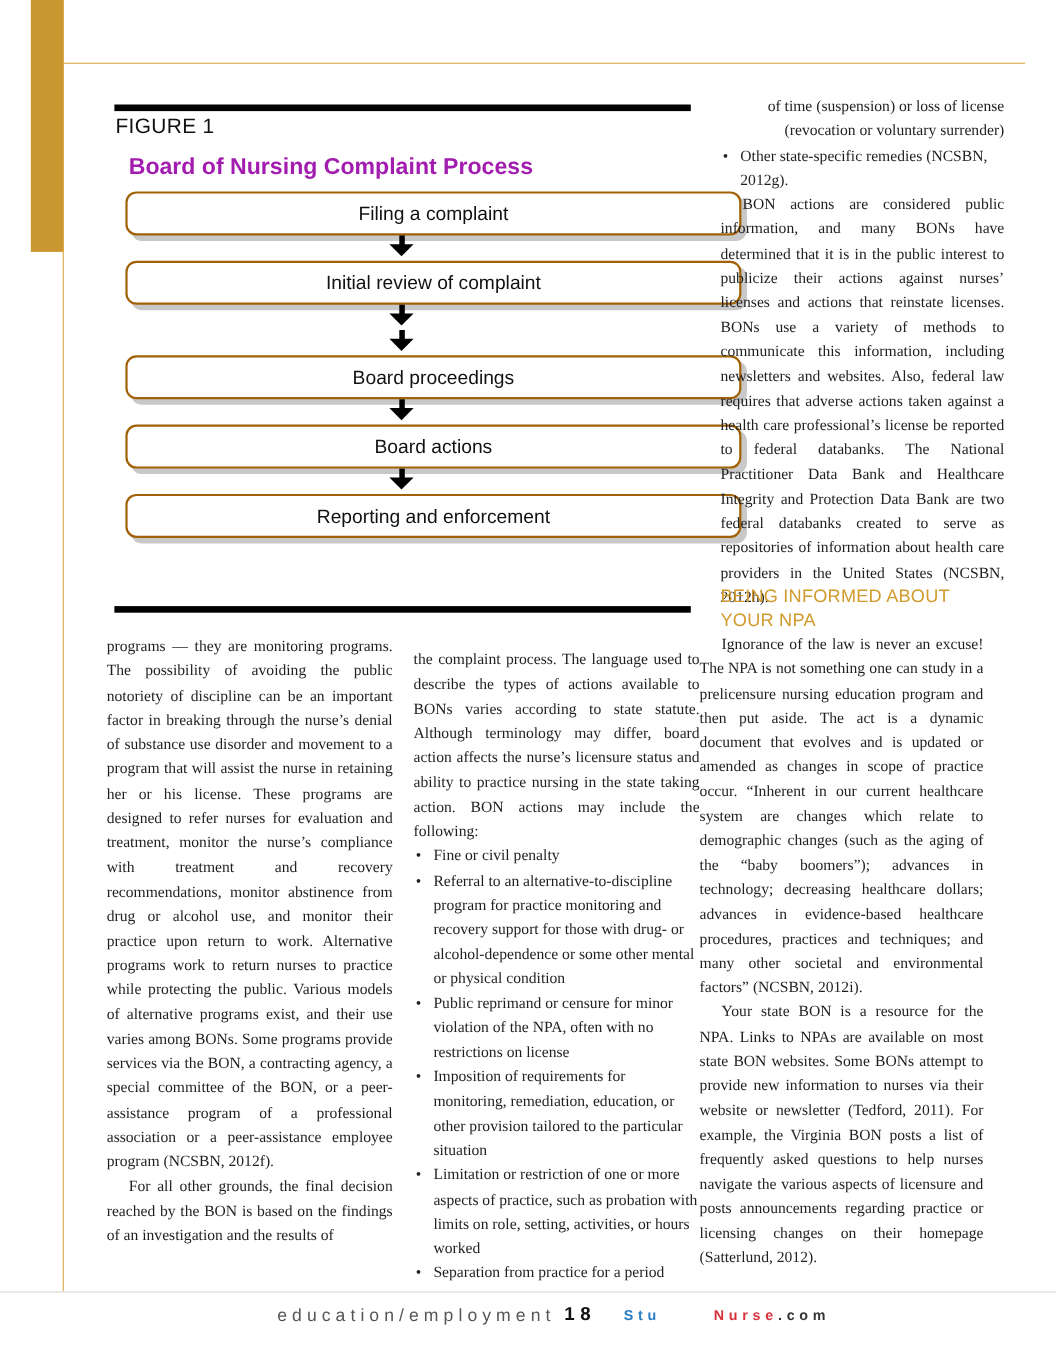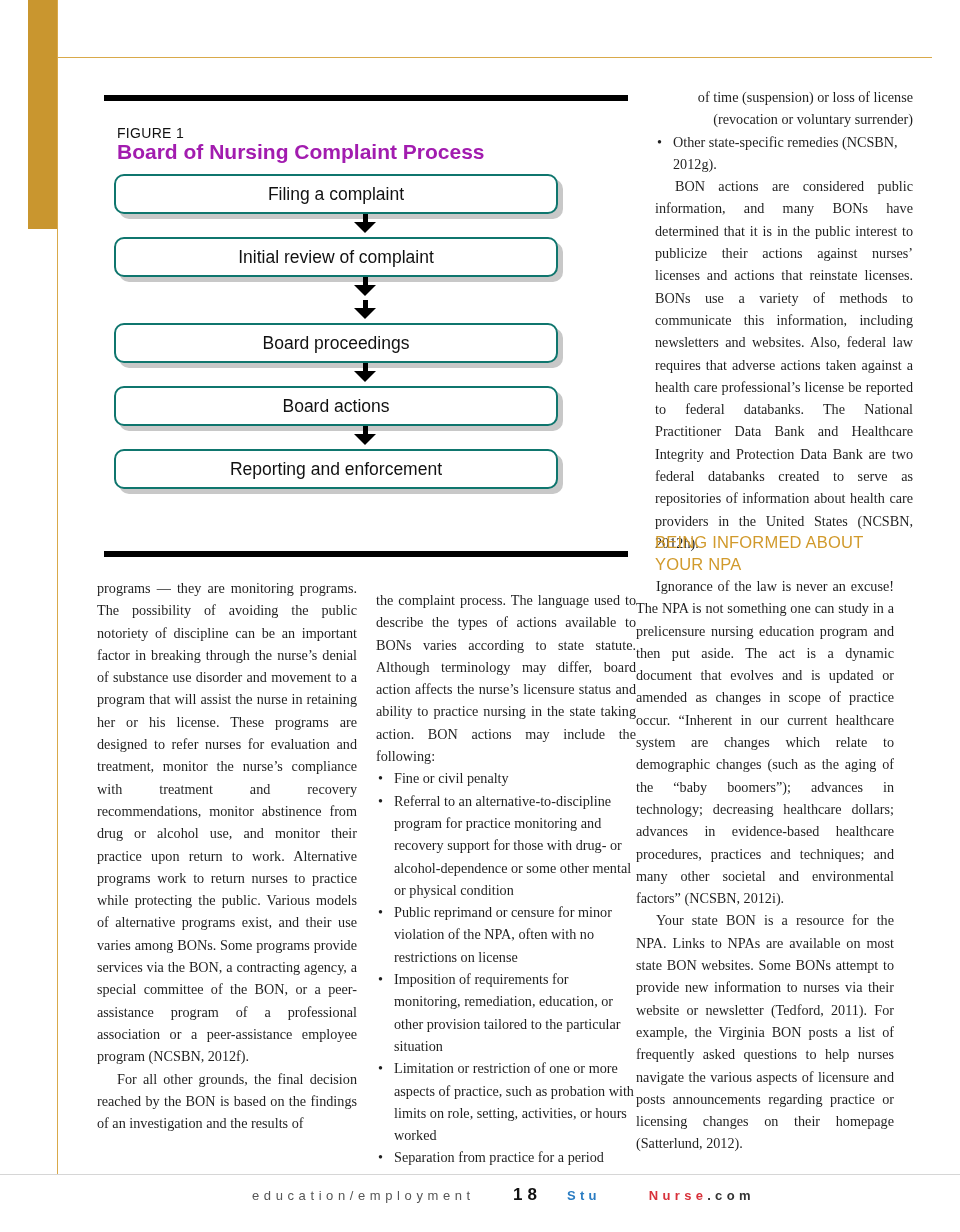--- a/index.html
+++ b/index.html
@@ -10,26 +10,26 @@
     .gold-tab { position: absolute; left: 28px; top: 0; width: 30px; height: 229px; background: #c9962f; }
     .gold-vline { position: absolute; left: 57px; top: 0; width: 1px; height: 1174px; background: #d9a94a; }
     .gold-hline { position: absolute; left: 58px; top: 57px; width: 874px; height: 1px; background: #d9a94a; }
     .footer-rule { position: absolute; left: 0; top: 1174px; width: 960px; height: 1px; background: #d6d6d6; }
 
     
     .figure { position: absolute; left: 104px; top: 95px; width: 524px; height: 463px; }
     .fig-rule { position: absolute; left: 0; width: 524px; height: 6px; background: #000; }
     .fig-rule.top { top: 0; }
     .fig-rule.bottom { top: 456px; }
-    .fig-label { position: absolute; left: 13px; top: 10px; font-family: "Liberation Sans", sans-serif;
-                 font-size: 14px; color: #111; letter-spacing: 0.3px; margin-top: 20px; }
+    .fig-label { position: absolute; left: 1px; top: 10px; font-family: "Liberation Sans", sans-serif;
+                 font-size: 19px; color: #111; letter-spacing: 0.3px; }
     .fig-title { position: absolute; left: 13px; top: 45px; font-family: "Liberation Sans", sans-serif;
                  font-size: 21px; font-weight: bold; color: #a21caf; }
     .flow { position: absolute; left: 10px; top: 79px; width: 506px; }
-    .step { position: relative; width: 444px; height: 40px; border: 2px solid #0f766e; border-radius: 10px;
+    .step { position: relative; width: 560px; height: 40px; border: 2px solid #a16207; border-radius: 10px;
             background: #fff; box-shadow: 5px 5px 0 #c8c8c8; box-sizing: border-box;
             display: flex; align-items: center; justify-content: center;
             font-family: "Liberation Sans", sans-serif; font-size: 17.5px; color: #111; }
     .arrow { position: relative; width: 504px; height: 23px; }
     .arrow .stem { position: absolute; left: 249px; top: 0; width: 5px; height: 10px; background: #000; }
     .arrow .head { position: absolute; left: 240px; top: 8px; width: 0; height: 0;
                    border-left: 11.5px solid transparent; border-right: 11.5px solid transparent;
                    border-top: 11px solid #000; }
 
     
@@ -46,21 +46,21 @@
     ul.bullets li .dot { position: absolute; left: 2px; top: 0; }
     .cont { padding-left: 18px; text-align: right; }
 
     .section-heading { position: absolute; left: 655px; top: 531px; width: 260px;
                        font-family: "Liberation Sans", sans-serif; font-size: 16.5px; line-height: 22px;
                        color: #d19a2c; letter-spacing: 0.2px; }
 
     
     .footer { position: absolute; left: 0; top: 1186px; width: 960px; height: 24px;
               font-family: "Liberation Sans", sans-serif; }
-    .footer .section { position: absolute; left: 252px; top: 2px; font-size: 13px; letter-spacing: 4.6px; color: #555; }
+    .footer .section { position: absolute; left: 252px; top: 2px; font-size: 16px; letter-spacing: 4.6px; color: #555; }
     .footer .pagenum { position: absolute; left: 513px; top: -1px; font-size: 17px; font-weight: bold; letter-spacing: 5px; color: #111; }
     .footer .brand { position: absolute; left: 567px; top: 2px; font-size: 13px; font-weight: bold; letter-spacing: 4.3px; }
     .brand .stu { color: #2a7cc2; }
     .brand .nurse { color: #d8313a; padding-left: 48px; }
     .brand .com { color: #333; }
   </style>
 </head>
 <body>
 
 <div class="gold-tab"></div>

